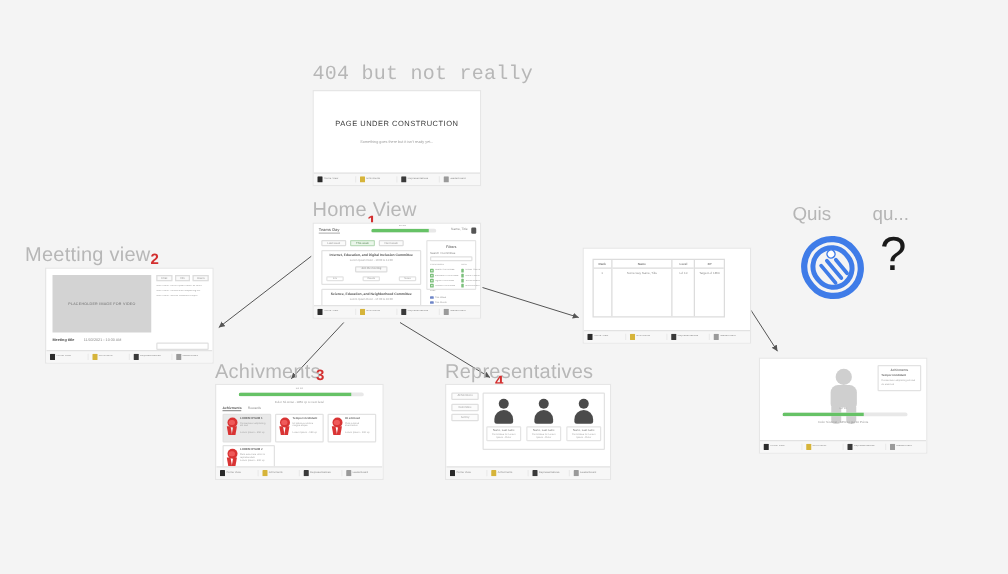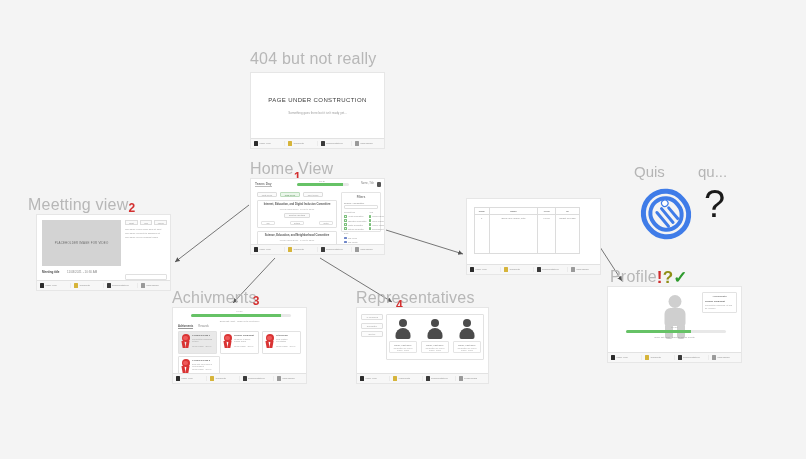--- a/index.html
+++ b/index.html
@@ -234,21 +234,21 @@
         <path d="M0,0 L6,3 L0,6 z" fill="#555"></path>
       </marker>
     </defs>
     <path d="M249,205 L175,262" stroke="#555" stroke-width="0.8" fill="none" marker-end="url(#ah)"></path>
     <path d="M275,258 L233,303" stroke="#555" stroke-width="0.8" fill="none" marker-end="url(#ah)"></path>
     <path d="M320,258 L392,302" stroke="#555" stroke-width="0.8" fill="none" marker-end="url(#ah)"></path>
     <path d="M386,230 L463,254" stroke="#555" stroke-width="0.8" fill="none" marker-end="url(#ah)"></path>
     <path d="M578,213 L622,281" stroke="#555" stroke-width="0.8" fill="none" marker-end="url(#ah)"></path>
   </svg>
 
-  <div class="sec-title" style="left:250px; top:50px;">
+  <div class="sec-title" style="left:250px; top:50px;font-family:Liberation Mono, monospace;">
     <span>404 but not really</span>
   </div>
 
   <div class="card" id="card404">
     <div class="card-body">
       <div class="hl">PAGE UNDER CONSTRUCTION</div>
       <div class="sub">Something goes there but it isn't ready yet...</div>
     </div>
     <div class="tabbar">
       <div class="tab">
@@ -263,21 +263,21 @@
           <span class="tico" style="background:#3a3a3a"></span>
           <span class="tlbl">Representatives</span>
         </div>
       <div class="tab">
           <span class="tico" style="background:#9a9a9a"></span>
           <span class="tlbl">Leaderboard</span>
         </div>
     </div>
   </div>
 
-  <div class="sec-title" style="left:28px; top:196px;">
+  <div class="sec-title" style="left:20px; top:196px;">
     <span>Meetting view</span><span class="mark red">2</span>
   </div>
 
   <div class="card" id="cardMeet">
     <div class="card-body">
       <div class="video">
         <span>PLACEHOLDER IMAGE FOR VIDEO</span>
       </div>
       <div class="mtitle">Meeting title</div>
       <div class="mdate">11/03/2021 - 10:30 AM</div>
@@ -621,23 +621,20 @@
           <span class="tico" style="background:#3a3a3a"></span>
           <span class="tlbl">Representatives</span>
         </div>
       <div class="tab">
           <span class="tico" style="background:#9a9a9a"></span>
           <span class="tlbl">Leaderboard</span>
         </div>
     </div>
   </div>
 
-  <div class="sec-title" style="left:610px; top:266px;">
-    <span>Profile</span><span class="big-mark" style="color:#cf2b2b">!</span><span class="big-mark" style="color:#8f8f16">?</span><span class="big-mark" style="color:#2e9b2e">✓</span>
-  </div>
 
   <div class="card" id="cardProf">
     <div class="card-body">
       <div class="avatar">
         <div class="human">
             <div class="hd"></div>
             <div class="to"></div>
             <div class="lg1"></div>
             <div class="lg2"></div>
           </div>

